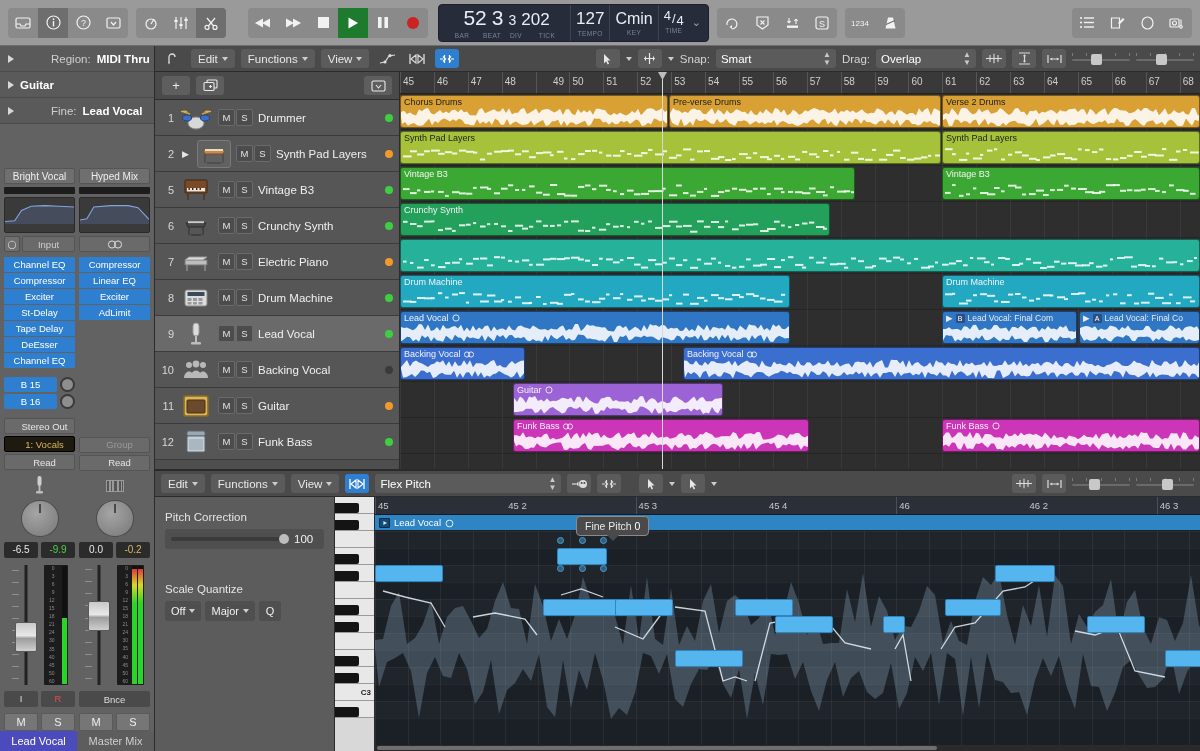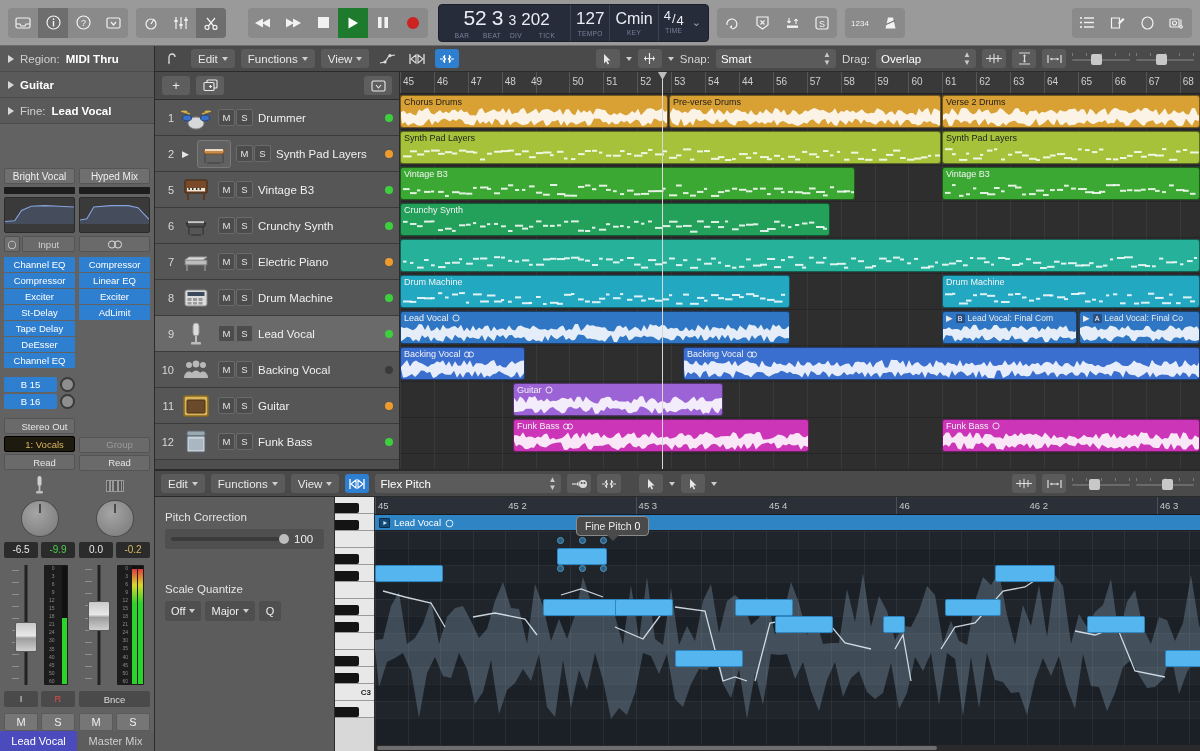--- a/index.html
+++ b/index.html
@@ -40,21 +40,21 @@
 
   
   .body{flex:1;display:flex;min-height:0;}
 
   
   .inspector{width:155px;flex:0 0 155px;background:#626262;display:flex;flex-direction:column;
     border-right:1px solid #2b2b2b;}
   .insp-hdr{height:26px;background:#5a5a5a;border-bottom:1px solid #4a4a4a;display:flex;align-items:center;
     padding-left:8px;gap:6px;color:#e8e8e8;font-size:11.5px;}
   .tri{width:0;height:0;border-left:6px solid #d8d8d8;border-top:4px solid transparent;border-bottom:4px solid transparent;}
-  .insp-lbl{color:#cfcfcf;}
+  .insp-lbl{color:#cfcfcf;margin-left:31px;}
   .insp-val{color:#fff;font-weight:bold;}
   .strips{flex:1;display:flex;padding:6px 4px 0 4px;gap:4px;overflow:hidden;}
   .strip{flex:1;display:flex;flex-direction:column;align-items:center;gap:3px;min-width:0;}
   .sname{width:100%;height:17px;background:#6f6f6f;border:1px solid #555;border-radius:2px;color:#efefef;
     font-size:10px;display:flex;align-items:center;justify-content:center;margin-top:38px;}
   .eqbar{width:100%;height:7px;background:#1d1d1d;border-radius:1px;}
   .eqbox{width:100%;height:38px;background:#3a3a3a;border:1px solid #2a2a2a;border-radius:2px;position:relative;overflow:hidden;}
   .eqbox svg{position:absolute;inset:0;}
   .iorow{width:100%;height:16px;display:flex;gap:2px;align-items:center;}
   .iocircle{width:16px;height:16px;border-radius:2px;background:#6f6f6f;border:1px solid #505050;
@@ -991,33 +991,33 @@
           <div class="ruler" id="ruler">
               <i style="left:0px"></i>
               <b style="left:0px">45</b>
               <i style="left:33.89830508474576px"></i>
               <b style="left:33.89830508474576px">46</b>
               <i style="left:67.79661016949152px"></i>
               <b style="left:67.79661016949152px">47</b>
               <i style="left:101.69491525423727px"></i>
               <b style="left:101.69491525423727px">48</b>
               <i style="left:135.59322033898303px"></i>
-              <b style="left:128px">49</b>
+              <b style="left:150px">49</b>
               <i style="left:169.49152542372877px"></i>
               <b style="left:169.49152542372877px">50</b>
               <i style="left:203.38983050847455px"></i>
               <b style="left:203.38983050847455px">51</b>
               <i style="left:237.28813559322032px"></i>
               <b style="left:237.28813559322032px">52</b>
               <i style="left:271.18644067796606px"></i>
               <b style="left:271.18644067796606px">53</b>
               <i style="left:305.0847457627118px"></i>
               <b style="left:305.0847457627118px">54</b>
               <i style="left:338.98305084745755px"></i>
-              <b style="left:338.98305084745755px">44</b>
+              <b style="left:338.98305084745755px">55</b>
               <i style="left:372.88135593220335px"></i>
               <b style="left:372.88135593220335px">56</b>
               <i style="left:406.7796610169491px"></i>
               <b style="left:406.7796610169491px">57</b>
               <i style="left:440.67796610169484px"></i>
               <b style="left:440.67796610169484px">58</b>
               <i style="left:474.57627118644064px"></i>
               <b style="left:474.57627118644064px">59</b>
               <i style="left:508.4745762711864px"></i>
               <b style="left:508.4745762711864px">60</b>

